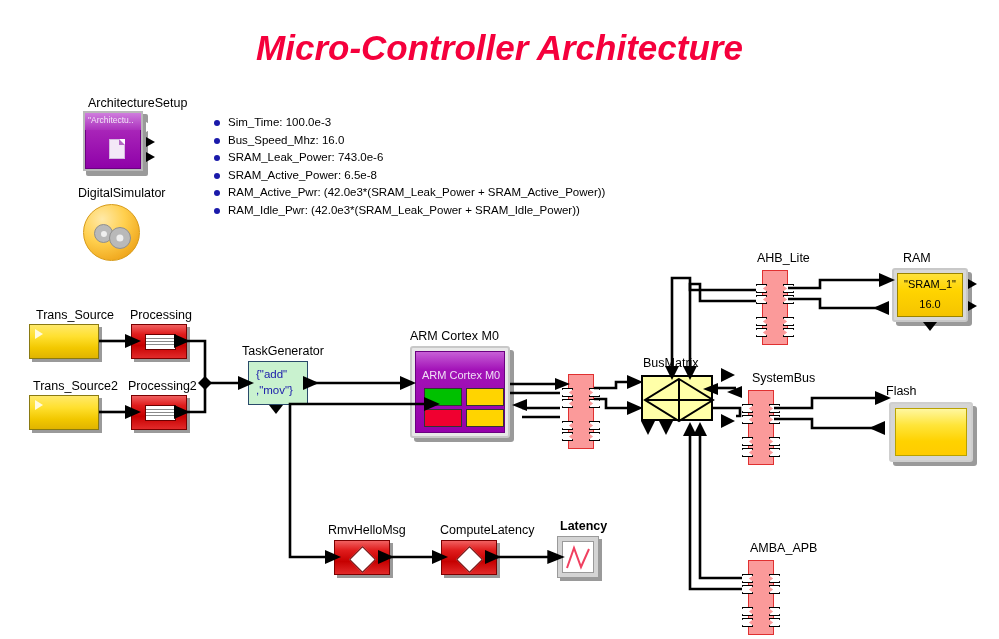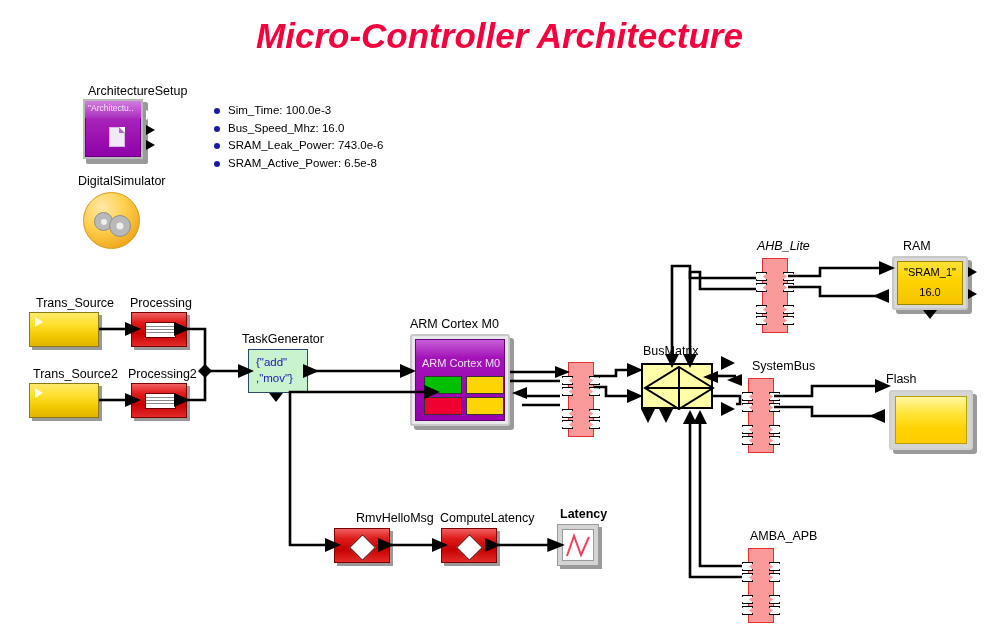--- a/index.html
+++ b/index.html
@@ -1,18 +1,18 @@
 <!DOCTYPE html>
 <html><head>
 <meta charset="utf-8">
 <style>
   html,body{margin:0;padding:0;background:#ffffff;}
   body{width:999px;height:639px;position:relative;overflow:hidden;
        font-family:"Liberation Sans","DejaVu Sans",sans-serif;}
-  #canvas{position:absolute;left:0;top:4px;width:999px;height:480px;}
+  #canvas{position:absolute;left:0;top:16px;width:999px;height:480px;}
 
   .abs{position:absolute;}
 
   
   .title{
     left:0;top:12px;width:999px;text-align:center;
     color:#f5003c;font-style:italic;font-weight:bold;font-size:35px;
     letter-spacing:0px;
   }
 
@@ -142,20 +142,28 @@
       <span>Bus_Speed_Mhz: 16.0</span>
     </div>
     <div class="param-row">
       <span class="bullet"></span>
       <span>SRAM_Leak_Power: 743.0e-6</span>
     </div>
     <div class="param-row">
       <span class="bullet"></span>
       <span>SRAM_Active_Power: 6.5e-8</span>
     </div>
+    <div class="param-row">
+      <span class="bullet"></span>
+      <span>RAM_Active_Pwr: (42.0e3*(SRAM_Leak_Power + SRAM_Active_Power))</span>
+    </div>
+    <div class="param-row">
+      <span class="bullet"></span>
+      <span>RAM_Idle_Pwr: (42.0e3*(SRAM_Leak_Power + SRAM_Idle_Power))</span>
+    </div>
   </div>
 
   <div class="abs blabel" style="left:88px;top:80px;">ArchitectureSetup</div>
   <div class="abs arch-shadow"></div>
   <div class="abs arch-box">
     <div class="hdr"></div>
     <div class="ftxt">"Architectu..</div>
     <div class="doc-icon"></div>
   </div>
   <div class="abs port-tri-w" style="left:146px;top:106px;"></div>
@@ -248,21 +256,21 @@
 
   <div class="abs bmtx" style="left:641px;top:359px;width:72px;height:46px;">
     <svg width="72" height="46" viewBox="0 0 72 46">
       <polygon points="36,2 70,23 36,44 2,23" fill="none" stroke="#000" stroke-width="2"></polygon>
       <line x1="2" y1="23" x2="70" y2="23" stroke="#000" stroke-width="2"></line>
       <line x1="36" y1="2" x2="36" y2="44" stroke="#000" stroke-width="2"></line>
     </svg>
   </div>
   <div class="abs blabel" style="left:643px;top:340px;">BusMatrix</div>
 
-  <div class="abs blabel" style="left:757px;top:235px;font-style:italic;">AHB_Lite</div>
+  <div class="abs blabel" style="left:757px;top:235px;">AHB_Lite</div>
   <div class="abs busbar" style="left:762px;top:254px;width:26px;height:75px;"></div>
   <div class="abs bowtie" style="left:756px;top:268px;">
       <div class="bw"></div>
     </div>
   <div class="abs bowtie" style="left:756px;top:279px;">
       <div class="bw"></div>
     </div>
   <div class="abs bowtie" style="left:756px;top:301px;">
       <div class="bw"></div>
     </div>
@@ -348,21 +356,21 @@
   <div class="abs port-tri-b" style="left:968px;top:285px;"></div>
   <div class="abs" style="left:923px;top:306px;width:0;height:0;border-style:solid;
        border-width:9px 7px 0 7px;border-color:#000 transparent transparent transparent;"></div>
 
   <div class="abs blabel" style="left:886px;top:368px;">Flash</div>
   <div class="abs flash-shadow" style="left:893px;top:390px;width:84px;height:60px;"></div>
   <div class="abs flash-frame" style="left:889px;top:386px;width:84px;height:60px;">
     <div class="flash-body"></div>
   </div>
 
-  <div class="abs blabel" style="left:328px;top:507px;margin-left:28px;">RmvHelloMsg</div>
+  <div class="abs blabel" style="left:328px;top:507px;">RmvHelloMsg</div>
   <div class="abs rproc-shadow" style="left:337px;top:527px;width:56px;height:35px;"></div>
   <div class="abs rproc" style="left:334px;top:524px;width:56px;height:35px;">
     <div class="diamond" style="left:18px;top:9px;width:17px;height:17px;"></div>
   </div>
 
   <div class="abs blabel" style="left:440px;top:507px;">ComputeLatency</div>
   <div class="abs rproc-shadow" style="left:444px;top:527px;width:56px;height:35px;"></div>
   <div class="abs rproc" style="left:441px;top:524px;width:56px;height:35px;">
     <div class="diamond" style="left:18px;top:9px;width:17px;height:17px;"></div>
   </div>

